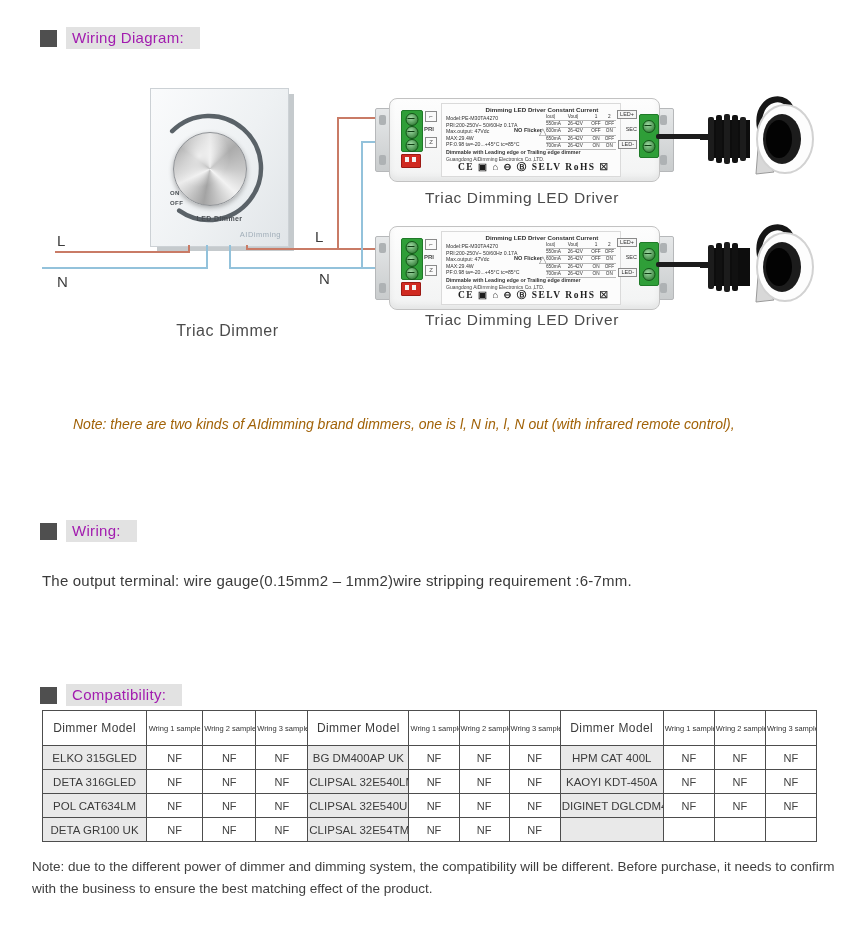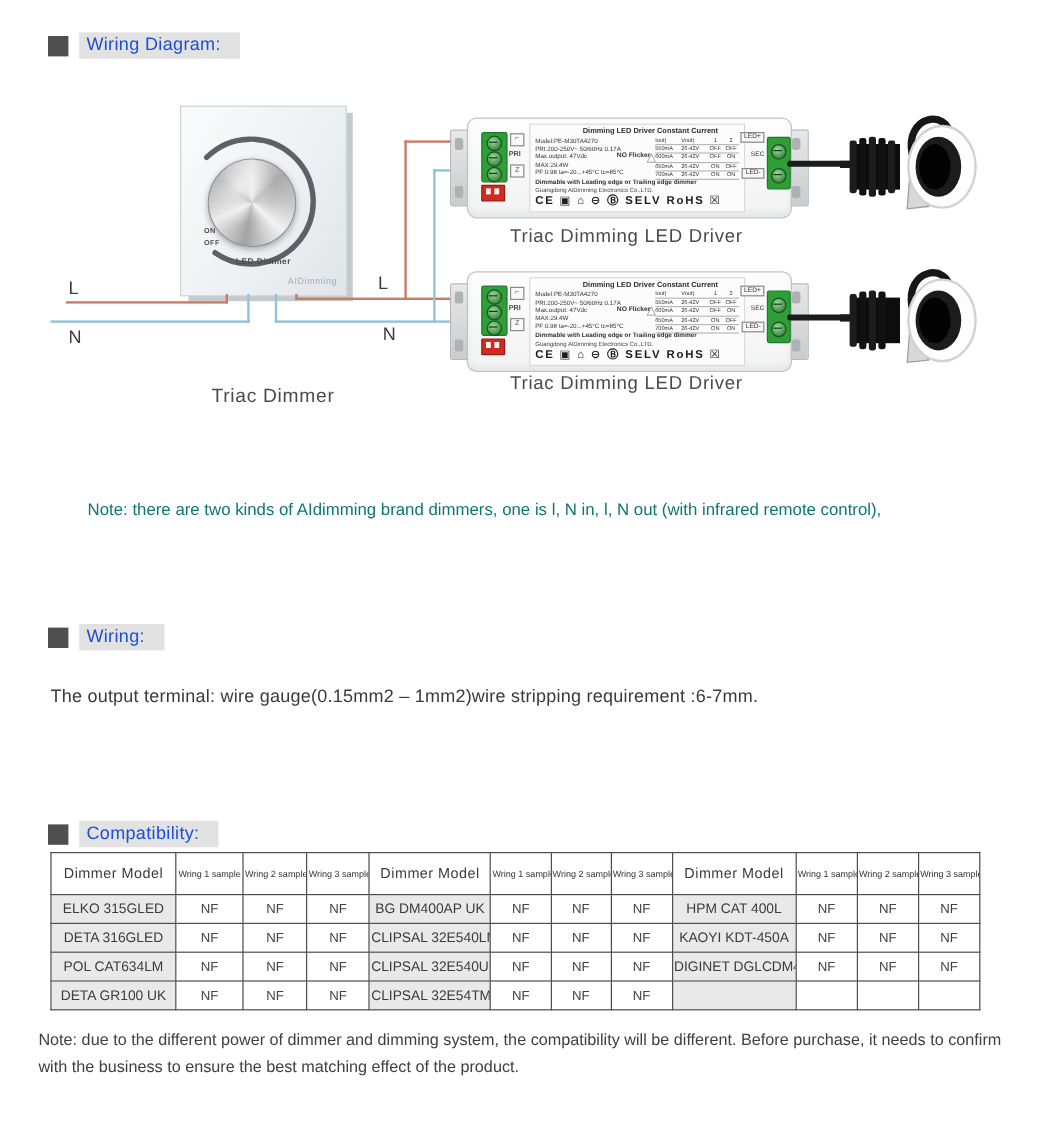--- a/index.html
+++ b/index.html
@@ -1,25 +1,25 @@
 <!DOCTYPE html>
 <html><head>
 <meta charset="utf-8">
 <style>
   html,body{margin:0;padding:0;background:#fff;}
   #page{position:relative;width:864px;height:940px;background:#ffffff;overflow:hidden;
         font-family:"Liberation Sans","DejaVu Sans",sans-serif;color:#3a3a3a;}
   .abs{position:absolute;}
   
-  .sec-header{position:absolute;display:flex;align-items:center;font-size:15px;color:#1d4ed8;letter-spacing:.3px;}
+  .sec-header{position:absolute;display:flex;align-items:center;font-size:15px;color:#a21caf;letter-spacing:.3px;}
   .sec-header .bullet{width:17px;height:17px;background:#4f4f4f;margin-right:9px;flex:0 0 auto;}
   .sec-header .lbl{background:#e2e2e2;padding:2px 16px 3px 6px;}
   
   .doc-line{position:absolute;font-size:15px;color:#3a3a3a;letter-spacing:.2px;white-space:nowrap;}
-  .note-line{position:absolute;font-size:14px;color:#0f766e;white-space:nowrap;}
+  .note-line{position:absolute;font-size:14px;color:#a16207;white-space:nowrap;font-style:italic;}
   .bottom-line{position:absolute;font-size:13.5px;color:#3f3f3f;white-space:nowrap;}
   .caption{position:absolute;text-align:center;color:#4b4b4b;letter-spacing:.6px;}
   
   .wire{position:absolute;}
   .wire.red{background:#c97b66;}
   .wire.blue{background:#93c2db;}
   .wire.blk{background:#1c1c1c;border-radius:2px;}
   .wire-label{position:absolute;font-size:15px;color:#3c3c3c;}
   
   .panel{position:absolute;left:150px;top:88px;width:137px;height:157px;
@@ -53,21 +53,21 @@
   .lp-title{position:absolute;left:24px;right:2px;top:2px;text-align:center;font-size:6.2px;font-weight:bold;color:#2e2e2e;white-space:nowrap;}
   .lp-lines{position:absolute;left:4px;top:11px;width:100px;font-size:5.2px;line-height:6.6px;color:#333;white-space:nowrap;}
   .lp-noflicker{position:absolute;left:72px;top:23px;font-size:5.6px;font-weight:bold;color:#333;}
   .lp-tri{position:absolute;left:97px;top:22px;font-size:10px;color:#888;}
   .current-table{position:absolute;left:104px;top:10px;width:70px;font-size:4.7px;color:#333;}
   .ct-row{display:flex;border-bottom:.5px solid #b9b9b9;line-height:6.2px;}
   .ct-row span{flex:0 0 31%;text-align:left;white-space:nowrap;}
   .ct-row span:nth-child(3),.ct-row span:nth-child(4){flex:0 0 19%;text-align:center;}
   .lp-dimmable{position:absolute;left:4px;top:45px;width:172px;font-size:5.3px;font-weight:bold;color:#333;white-space:nowrap;}
   .lp-company{position:absolute;left:4px;top:52px;font-size:5px;color:#444;white-space:nowrap;}
-  .lp-certs{position:absolute;left:4px;top:57px;font-size:9.5px;letter-spacing:1.5px;color:#1d1d1d;font-weight:bold;white-space:nowrap;}
+  .lp-certs{position:absolute;left:16px;top:57px;font-size:9.5px;letter-spacing:1.5px;color:#1d1d1d;font-weight:bold;white-space:nowrap;font-family:Liberation Serif, serif;}
   .out-labels{position:absolute;left:236px;top:12px;width:26px;display:flex;flex-direction:column;align-items:flex-end;gap:7px;}
   .outlbl{font-size:5.5px;color:#333;line-height:7px;}
   .outlbl.boxed{border:1px solid #8a8a8a;padding:0 2px;background:#f6f6f6;}
   
   #compat{position:absolute;left:42px;top:710px;border-collapse:collapse;table-layout:fixed;width:775px;}
   #compat th,#compat td{border:1px solid #4d4d4d;overflow:hidden;white-space:nowrap;text-align:center;}
   #compat th{height:32px;font-weight:normal;}
   #compat .model-h{font-size:12px;color:#3c3c3c;letter-spacing:.4px;}
   #compat .sample-h{font-size:7.5px;color:#333;}
   #compat td{height:21px;font-size:11px;color:#424242;}

